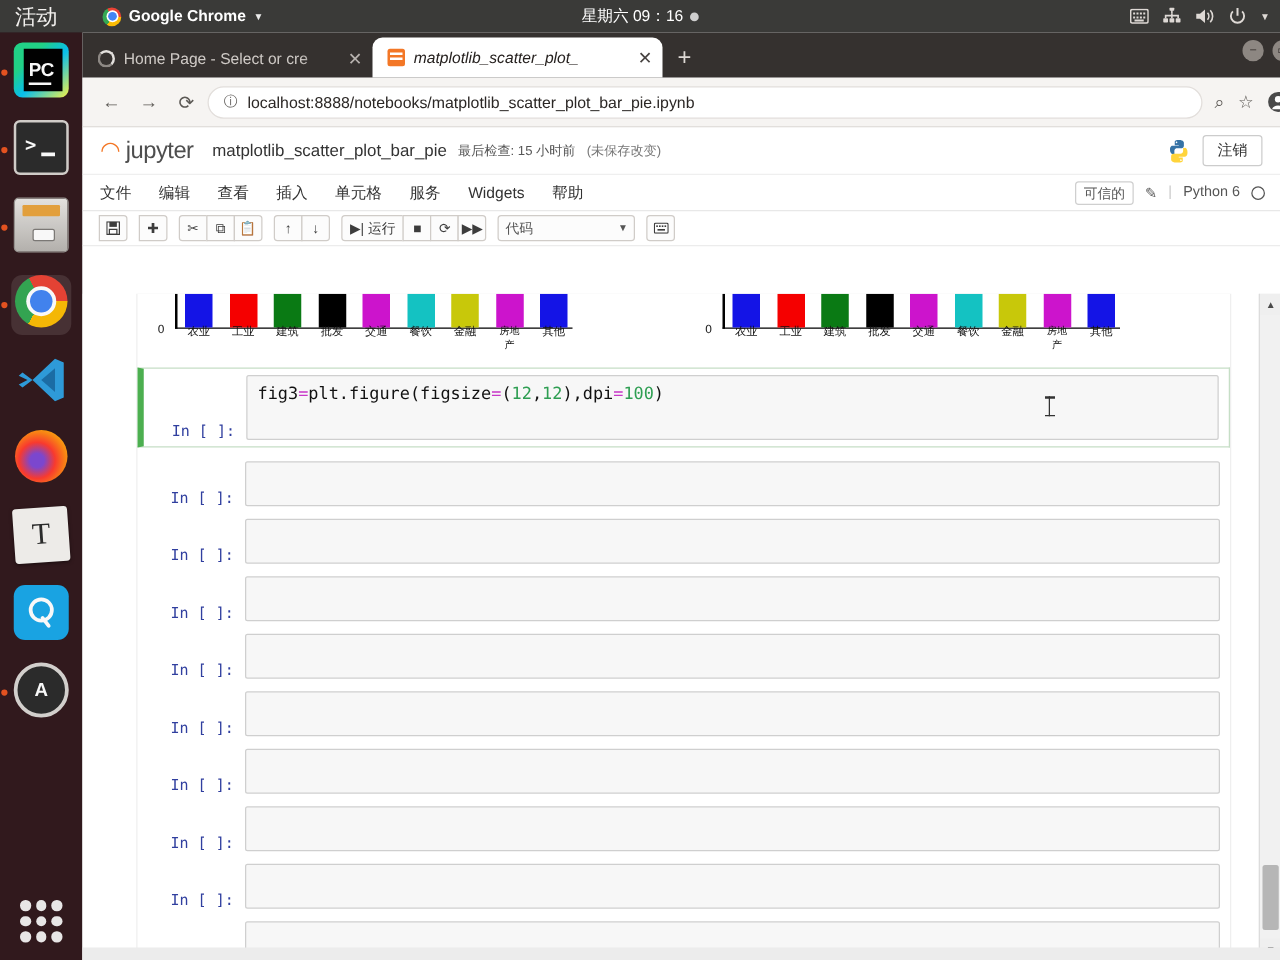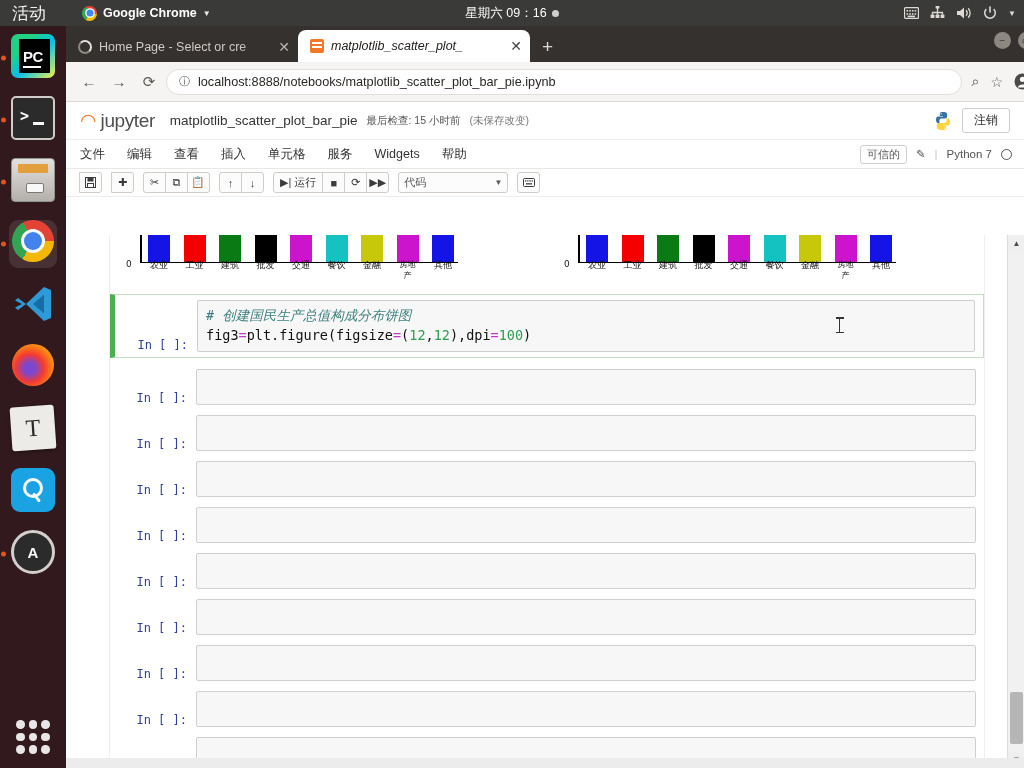--- a/index.html
+++ b/index.html
@@ -383,21 +383,21 @@
         <span>查看</span>
         <span>插入</span>
         <span>单元格</span>
         <span>服务</span>
         <span>Widgets</span>
         <span>帮助</span>
         <span class="menu-right">
           <span class="trust-box">可信的</span>
           <span>✎</span>
           <span class="vline">|</span>
-          <span>Python 7</span>
+          <span>Python 6</span>
           <span class="kernel-idle"></span>
         </span>
       </div>
 
       <div class="jup-toolbar">
         <span class="tb-grp">
           <span class="tb-btn">
             <svg width="11" height="11" viewBox="0 0 11 11">
                 <rect x=".5" y=".5" width="10" height="10" fill="none" stroke="#3c3c3c"></rect>
                 <rect x="2.5" y=".5" width="6" height="4" fill="#3c3c3c"></rect>
@@ -505,23 +505,20 @@
                 <span style="font-size:8px">房地产</span>
                 <span>其他</span>
               </div>
             </div>
           </div>
 
           <div class="cell selected" style="margin-top:59px;">
             <div class="prompt">In [ ]:</div>
             <div class="input-area">
               <div>
-                <span class="tok-com"># 创建国民生产总值构成分布饼图</span>
-              </div>
-              <div>
                 <span class="tok-txt">fig3</span><span class="tok-op">=</span><span class="tok-txt">plt.figure(figsize</span><span class="tok-op">=</span><span class="tok-txt">(</span><span class="tok-num">12</span><span class="tok-txt">,</span><span class="tok-num">12</span><span class="tok-txt">),dpi</span><span class="tok-op">=</span><span class="tok-num">100</span><span class="tok-txt">)</span>
               </div>
               <span class="caret-ibeam"></span>
             </div>
           </div>
 
           <div class="cell" style="margin-top:6px;">
             <div class="prompt">In [ ]:</div>
             <div class="input-area"></div>
           </div>

